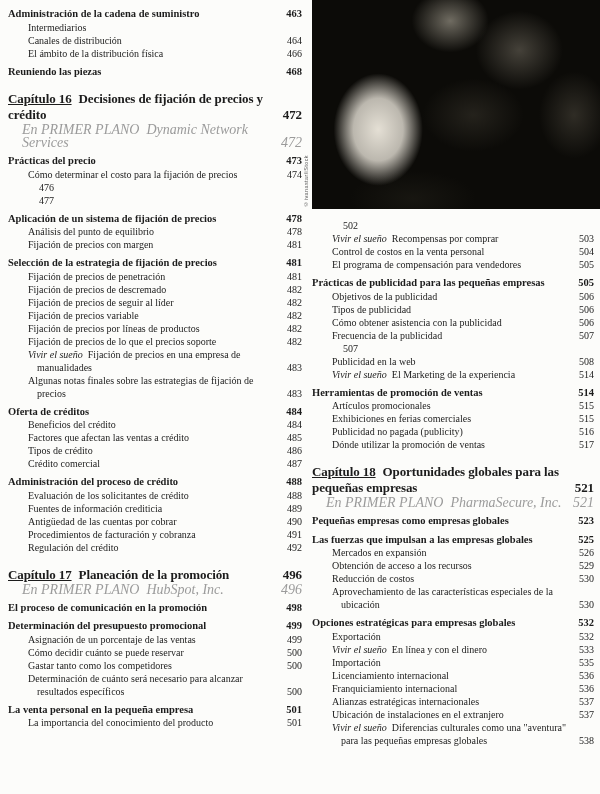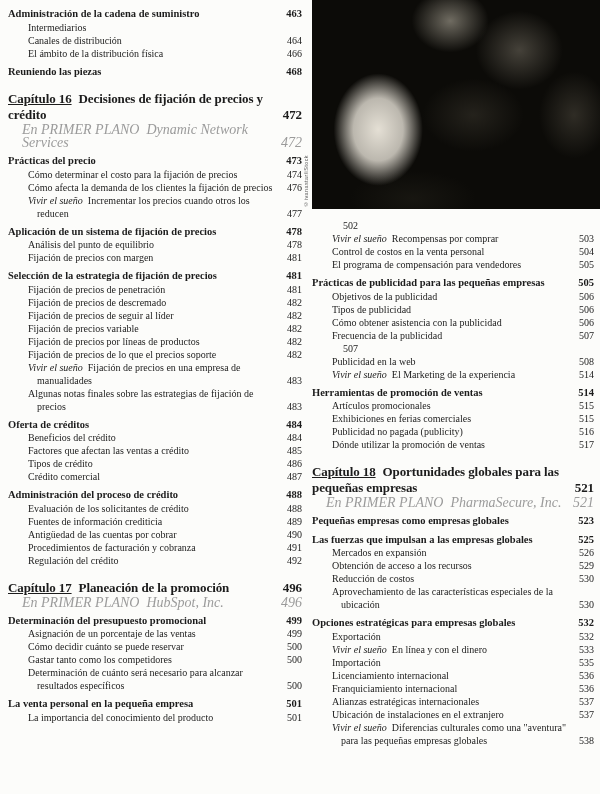--- a/index.html
+++ b/index.html
@@ -98,25 +98,23 @@
       </div>
       <div class="entry section">
         <span class="txt">Prácticas del precio</span>
         <span class="pg">473</span>
       </div>
       <div class="entry sub">
         <span class="txt">Cómo determinar el costo para la fijación de precios</span>
         <span class="pg">474</span>
       </div>
       <div class="entry sub">
-        <span class="txt">Cómo afecta la demanda de los clientes la fijación de precios</span>
         <span class="pg">476</span>
       </div>
       <div class="entry dream">
-        <span class="txt"><span class="dream-prefix">Vivir el sueño&nbsp; </span>Incrementar los precios cuando otros los reducen</span>
         <span class="pg">477</span>
       </div>
       <div class="entry section">
         <span class="txt">Aplicación de un sistema de fijación de precios</span>
         <span class="pg">478</span>
       </div>
       <div class="entry sub">
         <span class="txt">Análisis del punto de equilibrio</span>
         <span class="pg">478</span>
       </div>
@@ -204,20 +202,24 @@
         <span class="txt">Regulación del crédito</span>
         <span class="pg">492</span>
       </div>
       <div class="entry chapter">
         <span class="txt"><span class="chap-label">Capítulo 17</span>Planeación de la promoción</span>
         <span class="pg">496</span>
       </div>
       <div class="entry primer">
         <span class="txt"><span class="dream-prefix">En PRIMER PLANO&nbsp; </span>HubSpot, Inc.</span>
         <span class="pg">496</span>
+      </div>
+      <div class="entry section">
+        <span class="txt">El proceso de comunicación en la promoción</span>
+        <span class="pg">498</span>
       </div>
       <div class="entry section">
         <span class="txt">Determinación del presupuesto promocional</span>
         <span class="pg">499</span>
       </div>
       <div class="entry sub">
         <span class="txt">Asignación de un porcentaje de las ventas</span>
         <span class="pg">499</span>
       </div>
       <div class="entry sub">

